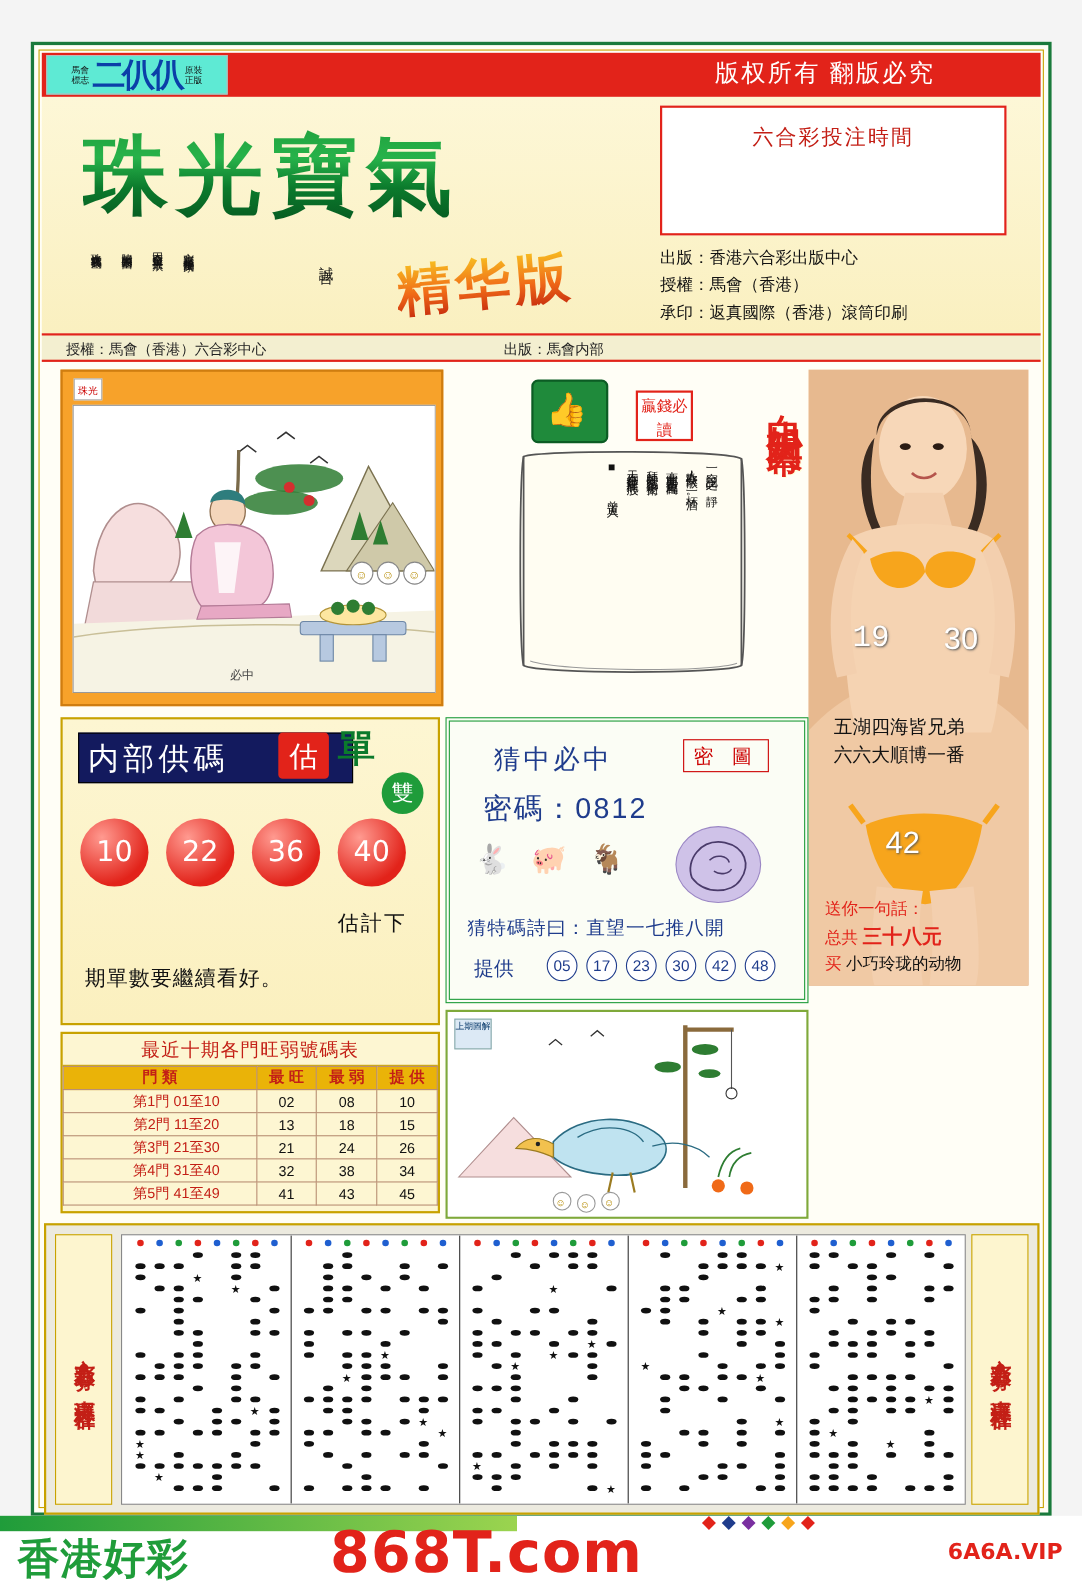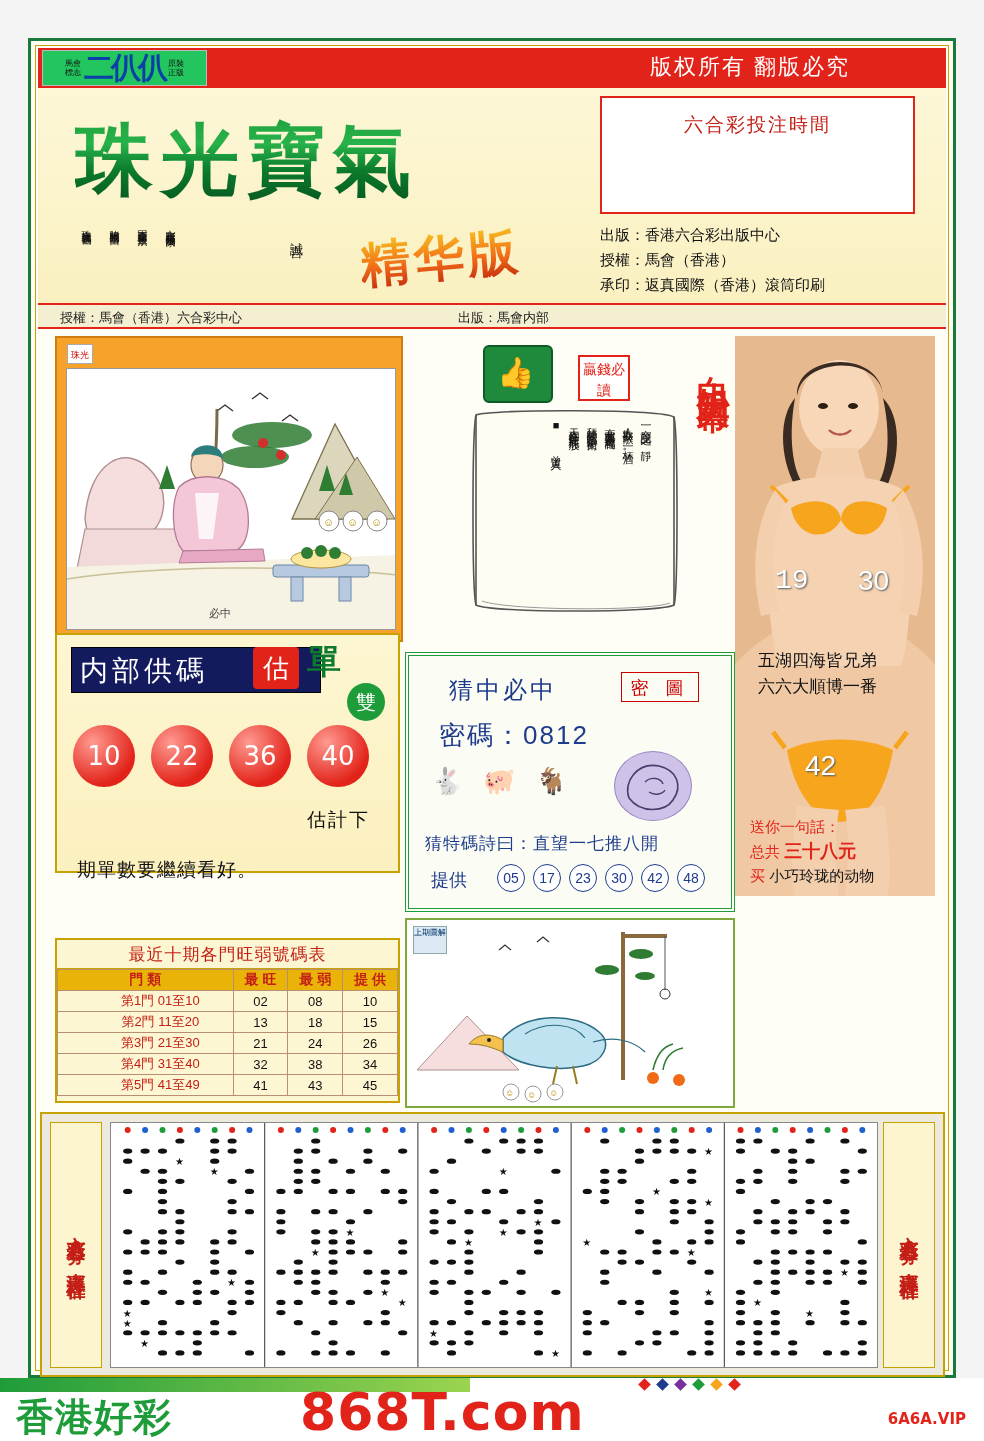--- a/index.html
+++ b/index.html
@@ -25,21 +25,21 @@
     position:absolute; left:4px; top:4px; right:4px; bottom:4px;
     border:1px solid #c8a200;
   }
   
   #hdr-red {
     position:absolute; left:38px; top:48px; width:908px; height:40px;
     background:#e2231a;
   }
   #logo-badge {
     position:absolute; left:42px; top:50px; width:165px; height:36px;
-    background:#22c55e; border:1px solid #bbb;
+    background:#5eead4; border:1px solid #bbb;
     display:flex; align-items:center; justify-content:center;
   }
   #logo-badge .lg-left, #logo-badge .lg-right {
     font-size:8px; line-height:9px; color:#111; text-align:center; width:22px;
   }
   #logo-badge .lg-mid {
     font-size:30px; color:#0b3fa8; font-weight:bold; letter-spacing:-3px;
     font-family:"DejaVu Sans", sans-serif;
   }
   #copyright {
@@ -155,21 +155,21 @@
     font-size:17px; line-height:26px; color:#111;
   }
   #lady-foot {
     position:absolute; left:750px; top:815px; width:200px;
     font-size:15px; line-height:24px; color:#e2231a;
   }
   #lady-foot .bold { font-size:18px; font-weight:bold; }
   #lady-foot .blk { color:#111; }
   
   #supply {
-    position:absolute; left:55px; top:633px; width:345px; height:240px;
+    position:absolute; left:55px; top:652px; width:345px; height:280px;
     background:linear-gradient(#fdf6d2,#fbf0bf);
     border:2px solid #c8a200;
   }
   #supply-title {
     position:absolute; left:14px; top:12px; width:250px; height:46px;
     background:#131a5e; border:1px solid #000;
   }
   #supply-title .st {
     color:#ffffff; font-size:28px; letter-spacing:4px; line-height:46px; padding-left:8px;
   }
@@ -286,22 +286,22 @@
   }
   #foot-cn {
     position:absolute; left:16px; top:1392px; font-size:38px; font-weight:bold;
     color:#1f9c3a; letter-spacing:1px;
   }
   #foot-site {
     position:absolute; left:300px; top:1382px; font-size:52px; font-weight:bold;
     color:#e2231a; letter-spacing:1px; font-family:"DejaVu Sans", sans-serif;
   }
   #foot-right {
-    position:absolute; right:18px; top:1398px; font-size:15px; font-weight:bold;
-    color:#e2231a; font-family:"DejaVu Sans", sans-serif;margin-top:12px;
+    position:absolute; right:18px; top:1398px; font-size:20px; font-weight:bold;
+    color:#e2231a; font-family:"DejaVu Sans", sans-serif;
   }
   .diamonds { position:absolute; left:640px; top:1378px; width:120px; height:14px;}
   .dm { position:absolute; width:9px; height:9px; top:2px; transform:rotate(45deg); }
 </style>
 </head>
 <body>
 
 <div id="page">
 
   <div id="border-outer">

